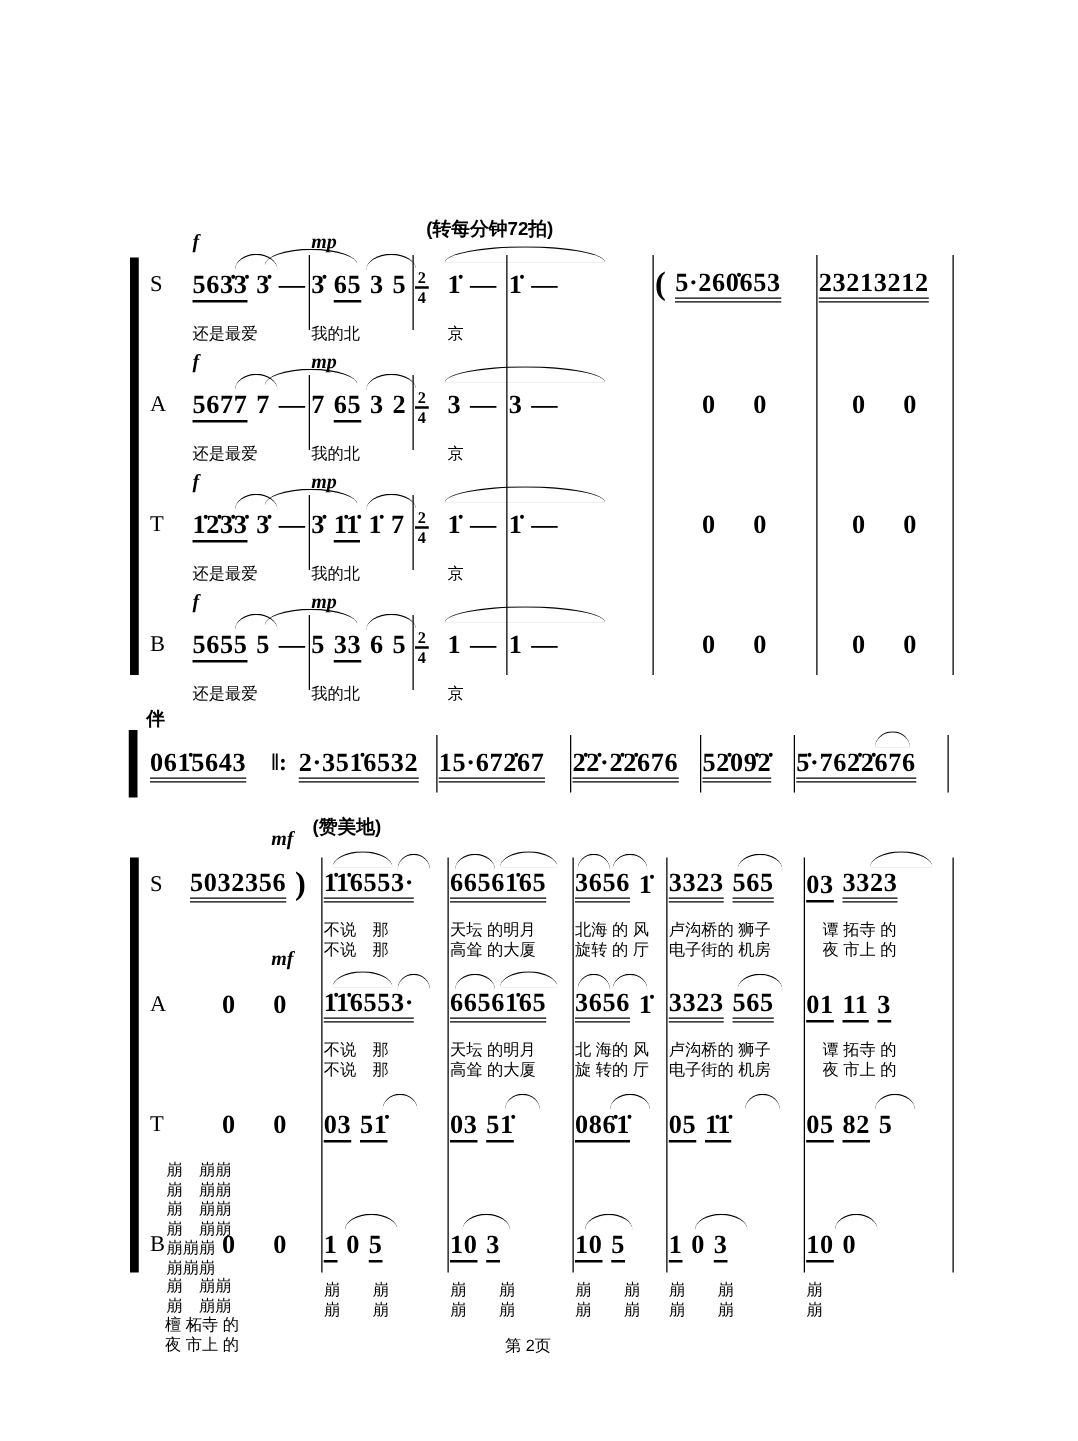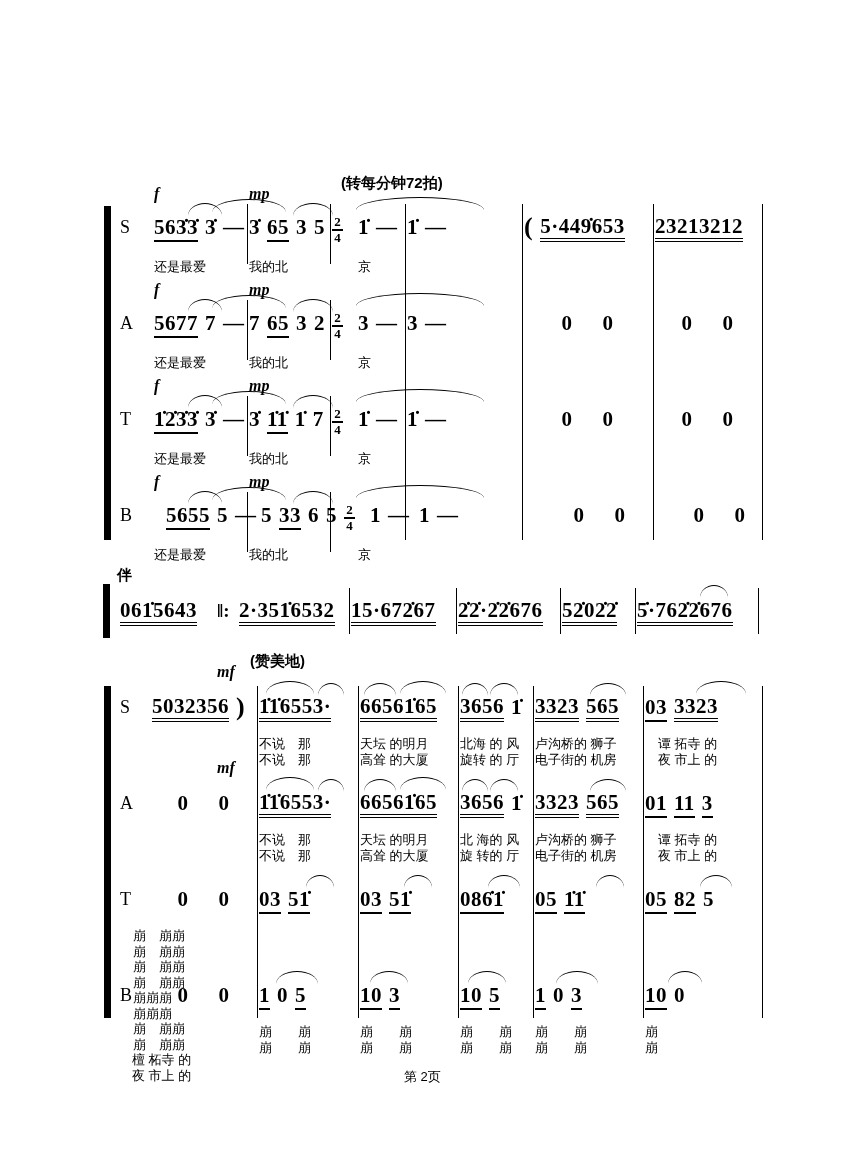--- a/index.html
+++ b/index.html
@@ -62,21 +62,21 @@
       <div class="cell" style="width: 49px;">
         <div class="note">1̇</div>
         <div class="note">—</div>
       </div>
       <div class="cell" style="width: 117px;">
         <div class="note">1̇</div>
         <div class="note">—</div>
       </div>
       <div class="cell" style="width: 131px;">
         <div class="note paren">(</div>
-        <div class="note u2">5·449̇653</div>
+        <div class="note u2">5·260̇653</div>
       </div>
       <div class="cell" style="width: 109px;">
         <div class="note u2">23213212</div>
       </div>
     </div>
     <div class="lyric-row" style="left: 118px; top: 259px;">
       <div class="lcell" style="width: 34px;"></div>
       <div class="lcell" style="width: 95px;">
         <div class="lyric">还是最爱</div>
       </div>
@@ -204,21 +204,21 @@
       <div class="lcell" style="width: 117px;"></div>
       <div class="lcell" style="width: 131px;"></div>
       <div class="lcell" style="width: 109px;"></div>
     </div>
     <div class="dyn" style="left: 154px; top: 377px;">f</div>
     <div class="dyn" style="left: 249px; top: 377px;">mp</div>
     <div class="note-row" style="left: 118px; top: 500px;">
       <div class="cell" style="width: 34px;">
         <div class="part-label">B</div>
       </div>
-      <div class="cell" style="width: 95px; margin-left: 12px;">
+      <div class="cell" style="width: 95px;">
         <div class="note u1">5655</div>
         <div class="note">5</div>
         <div class="note">—</div>
       </div>
       <div class="cell" style="width: 83px;">
         <div class="note">5</div>
         <div class="note u1">33</div>
         <div class="note">6</div>
         <div class="note">5</div>
       </div>
@@ -274,21 +274,21 @@
       <div class="cell" style="width: 112px;">
         <div class="note u2">2·351̇6532</div>
       </div>
       <div class="cell" style="width: 107px;">
         <div class="note u2">15·672̇67</div>
       </div>
       <div class="cell" style="width: 104px;">
         <div class="note u2">2̇2̇·2̇2̇676</div>
       </div>
       <div class="cell" style="width: 75px;">
-        <div class="note u2">52̇02̇2̇</div>
+        <div class="note u2">52̇09̇2̇</div>
       </div>
       <div class="cell" style="width: 123px;">
         <div class="note u2">5̇·762̇2̇676</div>
       </div>
     </div>
     <div class="note-row" style="left: 118px; top: 692px;">
       <div class="cell" style="width: 32px;">
         <div class="part-label">S</div>
       </div>
       <div class="cell" style="width: 107px;">

